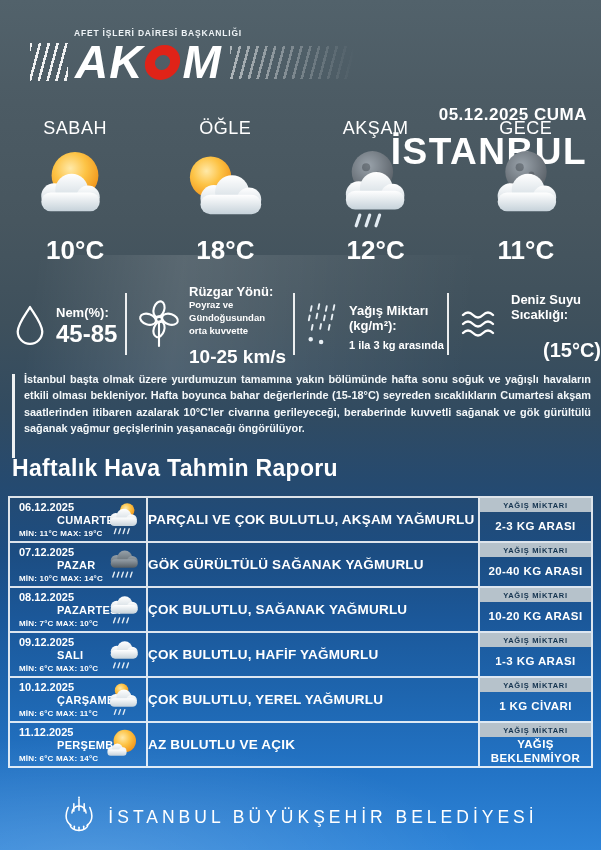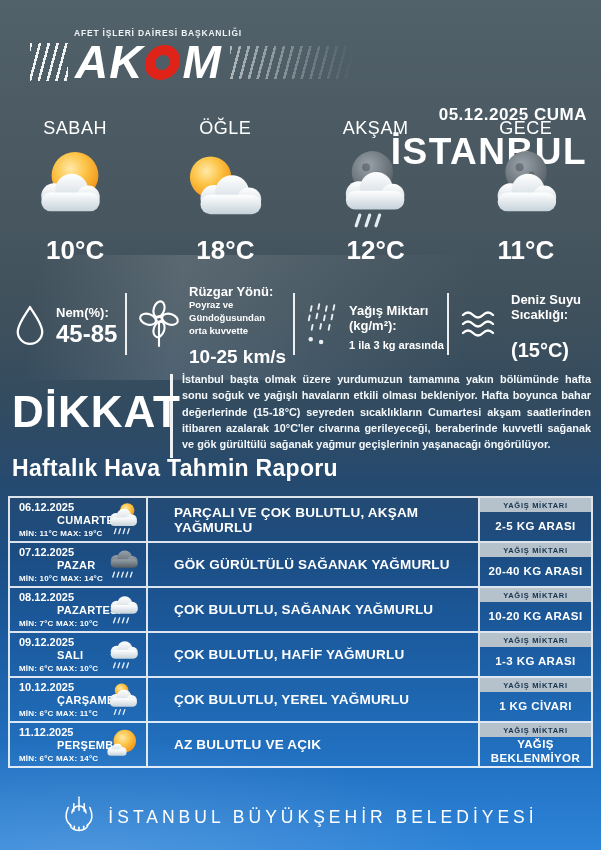--- a/index.html
+++ b/index.html
@@ -47,41 +47,41 @@
     grid-template-columns:125px 168px 154px 1fr;}
   .mdiv{position:absolute;top:9px;width:2px;height:62px;background:rgba(255,255,255,.9);}
   .metric{display:flex;align-items:center;padding-left:13px;}
   .micon{flex:none;margin-right:9px;}
   .mcol{display:flex;flex-direction:column;}
   .mlabel{font-size:13px;font-weight:bold;}
   .msub{font-size:9.5px;font-weight:bold;line-height:1.35;}
   .mbig{font-size:24px;font-weight:bold;line-height:1.15;}
   .mmed{font-size:19px;font-weight:bold;line-height:1.2;margin-top:9px;}
   .msmallval{font-size:11px;font-weight:bold;margin-top:6px;}
-  .mcenter{font-size:20px;font-weight:bold;text-align:left;margin-top:17px;}
+  .mcenter{font-size:20px;font-weight:bold;text-align:right;margin-top:17px;}
 
   
   .warning{position:absolute;top:371px;left:12px;right:10px;display:flex;align-items:flex-start;}
   .wtitle{width:158px;font-size:44px;font-weight:900;letter-spacing:1px;margin-top:16px;flex:none;}
   .wrule{width:3px;height:84px;background:rgba(255,255,255,.92);margin:3px 9px 0 0;flex:none;}
   .wtext{flex:1;font-size:10.9px;font-weight:bold;line-height:1.5;text-align:justify;color:#f4f8fa;}
 
   
   .weekly-title{position:absolute;top:455px;left:12px;font-size:23px;font-weight:bold;letter-spacing:.3px;}
   .wtable{position:absolute;top:496px;left:8px;width:585px;border:2px solid rgba(255,255,255,.85);box-sizing:border-box;}
   .trow{display:grid;grid-template-columns:136px 1fr 113px;height:43px;}
   .trow + .trow{border-top:2px solid rgba(255,255,255,.85);}
   .tleft{position:relative;padding:3px 0 0 9px;box-sizing:border-box;}
   .tdate{font-size:11px;font-weight:bold;}
   .tday{font-size:11px;font-weight:bold;letter-spacing:.3px;margin-top:1px;margin-left:38px;}
   .tminmax{font-size:8px;font-weight:bold;margin-top:3px;letter-spacing:.2px;}
   .ticon{position:absolute;right:2px;top:50%;transform:translateY(-50%);width:40px;height:40px;}
   .ticon svg{width:100%;height:100%;}
   .tdesc{border-left:2px solid rgba(255,255,255,.85);display:flex;align-items:center;
-    padding-left:26px;font-size:13.5px;font-weight:bold;letter-spacing:.2px;}
+    font-size:13.5px;font-weight:bold;letter-spacing:.2px;}
   .tamt{border-left:2px solid rgba(255,255,255,.85);display:flex;flex-direction:column;}
   .amt-head{height:14px;flex:none;background:#b6c2cb;color:#14334f;font-size:7.5px;font-weight:bold;
     display:flex;align-items:center;justify-content:center;letter-spacing:.7px;}
   .amt-val{flex:1;display:flex;align-items:center;justify-content:center;color:#fff;
     font-size:11.5px;font-weight:bold;letter-spacing:.4px;text-align:center;line-height:1.2;padding:0 4px;}
 
   
   .footer{position:absolute;left:0;right:0;top:792px;height:50px;display:flex;align-items:center;justify-content:center;gap:13px;}
   .fname{font-size:17.5px;font-weight:normal;letter-spacing:4px;}
 </style>
@@ -324,21 +324,20 @@
           </svg>
       </span>
       <div class="mcol">
         <div class="mlabel">Deniz Suyu Sıcaklığı:</div>
         <div class="mcenter">(15°C)</div>
       </div>
     </div>
   </div>
 
   <div class="warning">
-    <div class="wtitle">DİKKAT</div>
     <div class="wrule"></div>
     <div class="wtext">İstanbul başta olmak üzere yurdumuzun tamamına yakın bölümünde hafta sonu soğuk ve yağışlı havaların etkili olması bekleniyor. Hafta boyunca bahar değerlerinde (15-18°C) seyreden sıcaklıkların Cumartesi akşam saatlerinden itibaren azalarak 10°C'ler civarına gerileyeceği, beraberinde kuvvetli sağanak ve gök gürültülü sağanak yağmur geçişlerinin yaşanacağı öngörülüyor.</div>
   </div>
 
   <div class="weekly-title">Haftalık Hava Tahmin Raporu</div>
 
   <div class="wtable">
 
     <div class="trow">
       <div class="tleft">
@@ -374,21 +373,21 @@
               </g>
               <line x1="30" y1="72" x2="26" y2="84" stroke="#e3ecf3" stroke-width="3.5" stroke-linecap="round"></line>
               <line x1="41" y1="72" x2="37" y2="84" stroke="#e3ecf3" stroke-width="3.5" stroke-linecap="round"></line>
               <line x1="52" y1="72" x2="48" y2="84" stroke="#e3ecf3" stroke-width="3.5" stroke-linecap="round"></line>
               <line x1="63" y1="72" x2="59" y2="84" stroke="#e3ecf3" stroke-width="3.5" stroke-linecap="round"></line>
             </svg></div>
       </div>
       <div class="tdesc">PARÇALI VE ÇOK BULUTLU, AKŞAM YAĞMURLU</div>
       <div class="tamt">
         <div class="amt-head">YAĞIŞ MİKTARI</div>
-        <div class="amt-val">2-5 KG ARASI</div>
+        <div class="amt-val">2-3 KG ARASI</div>
       </div>
     </div>
 
     <div class="trow">
       <div class="tleft">
         <div class="tdate">07.12.2025</div>
         <div class="tday">PAZAR</div>
         <div class="tminmax">MİN: 10°C MAX: 14°C</div>
         <div class="ticon"><svg viewBox="0 0 100 100">
               <defs>

